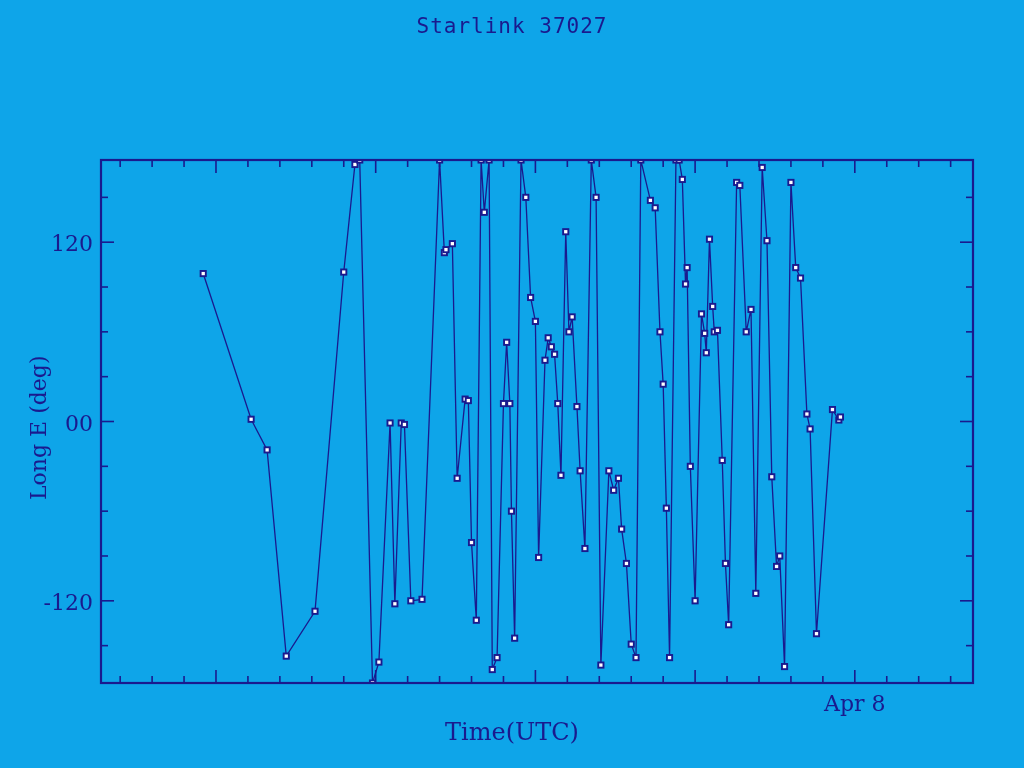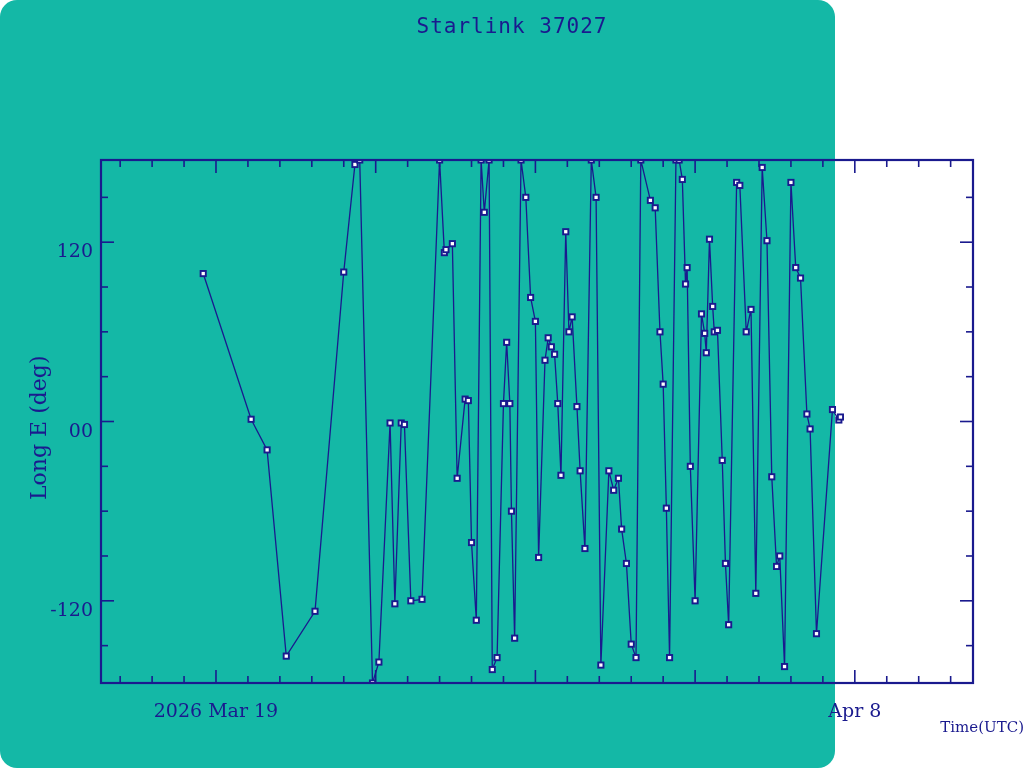--- a/index.html
+++ b/index.html
@@ -8,24 +8,23 @@
     background: #ffffff;
   }
   body {
     width: 1024px;
     height: 768px;
     font-family: "DejaVu Serif", serif;
     overflow: hidden;
   }
   #page {
     position: relative;
-    width: 835px;
+    width: 1024px;
     height: 768px;
-    background: #14b8a6;
-    border-radius: 17px;
+    background: #0ea5e9;
   }
   .chart-title {
     position: absolute;
     top: 14px;
     left: 0;
     width: 1024px;
     text-align: center;
     color: #1a1a8e;
     font-family: "DejaVu Sans Mono", monospace;
     font-size: 21px;
@@ -35,44 +34,43 @@
   .plot-svg {
     position: absolute;
     top: 0;
     left: 0;
   }
   .axis-label-x {
     position: absolute;
     left: 0;
     top: 718px;
     width: 1024px;
-    text-align: right;
-    color: #1a1a8e;
-    font-family: "DejaVu Serif", serif;
-    font-size: 15px;
+    text-align: center;
+    color: #1a1a8e;
+    font-family: "DejaVu Serif", serif;
+    font-size: 24px;
     white-space: nowrap;
   }
   .axis-label-y {
     position: absolute;
     color: #1a1a8e;
     font-family: "DejaVu Serif", serif;
     font-size: 22px;
     white-space: nowrap;
     transform-origin: 0 0;
     transform: rotate(-90deg);
     left: 26px;
     top: 500px;
   }
   .tick-label {
     position: absolute;
     color: #1a1a8e;
     font-family: "DejaVu Serif", serif;
-    font-size: 19px;
-    white-space: nowrap;
-    margin-top: 8px;
+    font-size: 22px;
+    white-space: nowrap;
   }
   .ytick-label {
     text-align: right;
   }
   .xtick-label {
     text-align: center;
   }
 </style>
 </head>
 <body>
@@ -275,15 +273,14 @@
       </g>
     </svg>
 
   <div class="axis-label-y">Long E (deg)</div>
 
   <div class="axis-label-x">Time(UTC)</div>
 
 <div class="tick-label ytick-label" style="width: 60px; left: 33px; top: 231.186px;">120</div>
     <div class="tick-label ytick-label" style="width: 60px; left: 33px; top: 410.5px;">00</div>
     <div class="tick-label ytick-label" style="width: 60px; left: 33px; top: 589.814px;">-120</div>
-    <div class="tick-label xtick-label" style="width: 200px; left: 115.989px; top: 691px;">2026 Mar 19</div>
     <div class="tick-label xtick-label" style="width: 200px; left: 754.817px; top: 691px;">Apr 8</div>
   </div>
 
 </body></html>

